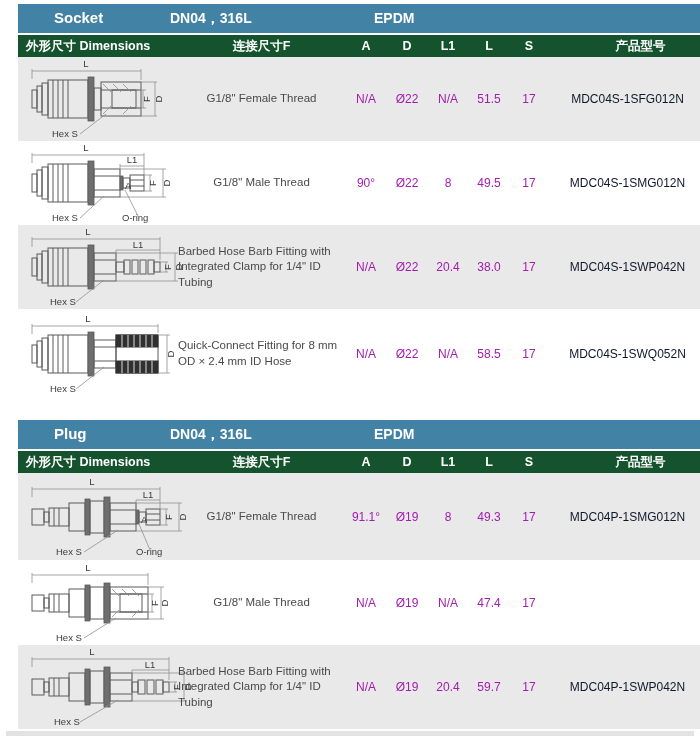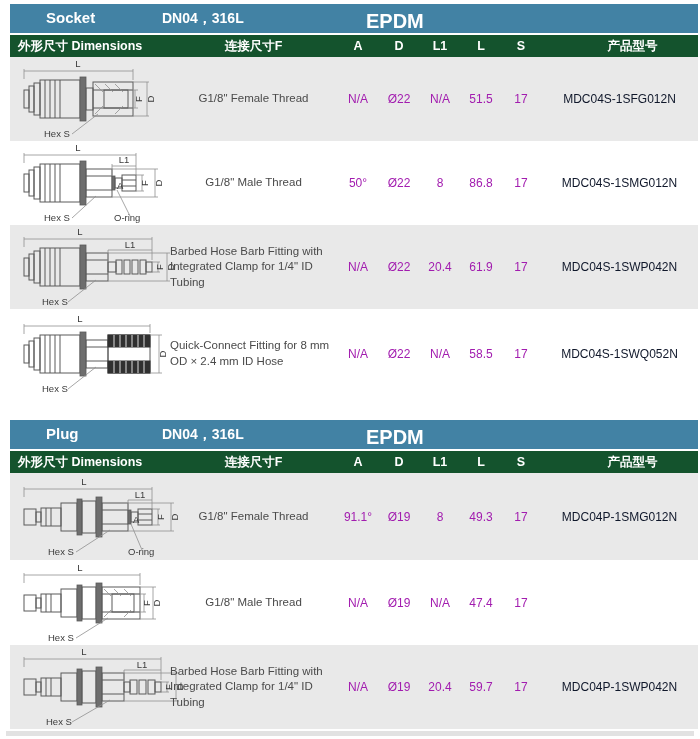--- a/index.html
+++ b/index.html
@@ -1,23 +1,23 @@
 <!DOCTYPE html>
 <html><head>
 <meta charset="utf-8">
 <style>
   html,body{margin:0;padding:0;background:#fff;}
   .page{width:700px;height:739px;background:#fff;font-family:"Liberation Sans",sans-serif;overflow:hidden;box-sizing:border-box;padding-top:4px;}
-  .section{margin:0 10px;}
+  .section{margin:0 18px;}
   .section.plug{margin-top:22px;}
   .bar{box-sizing:border-box;width:688px;}
   .bar.teal{position:relative;height:29px;background:#4282a4;color:#fff;font-weight:bold;}
   .sec-title{position:absolute;left:36px;top:5px;font-size:15px;}
   .sec-spec{position:absolute;left:152px;top:6px;font-size:14px;}
-  .sec-seal{position:absolute;left:356px;top:6px;font-size:20px;}
+  .sec-seal{position:absolute;left:356px;top:6px;font-size:14px;}
   .bar.colhead{margin-top:2px;height:22px;background:#14532d;color:#fff;font-size:12.5px;font-weight:bold;display:flex;align-items:center;}
   .row{display:flex;align-items:center;width:688px;}
   .row.alt{background:#e9e9e9;}
   .c-draw{width:160px;box-sizing:border-box;padding-left:8px;}
   .c-desc{width:167px;display:flex;align-items:center;justify-content:center;}
   .c-a{width:42px;text-align:center;}
   .c-d{width:40px;text-align:center;}
   .c-l1{width:42px;text-align:center;}
   .c-l{width:40px;text-align:center;}
   .c-s{width:40px;text-align:center;}
@@ -122,24 +122,24 @@
           <text class="lbl" transform="rotate(-90 144 42)" x="144" y="42" text-anchor="middle">D</text>
           <text class="lbl" x="26" y="80">Hex S</text>
           <path class="dim" d="M54,77L78,55"></path>
           <text class="lbl" x="96" y="80">O-ring</text>
           <path class="dim" d="M112,75L99,49"></path>
         </svg>
       </div>
       <div class="c-desc">
           <span class="desc-text">G1/8" Male Thread</span>
         </div>
-      <span class="c-a val">50°</span>
+      <span class="c-a val">90°</span>
       <span class="c-d val">Ø22</span>
       <span class="c-l1 val">8</span>
-      <span class="c-l val">86.8</span>
+      <span class="c-l val">49.5</span>
       <span class="c-s val">17</span>
       <span class="c-prod prod-code">MDC04S-1SMG012N</span>
     </div>
 
     <div class="row alt" style="height:84px">
       <div class="c-draw">
         <svg class="tech" width="160" height="84" viewBox="0 0 160 84">
           <g>
             <rect class="o" x="6" y="33" width="5" height="18"></rect>
               <rect class="o" x="11" y="29" width="5" height="26"></rect>
@@ -167,21 +167,21 @@
           <text class="lbl" x="24" y="80">Hex S</text>
           <path class="dim" d="M50,77L78,55"></path>
         </svg>
       </div>
       <div class="c-desc">
           <span class="desc-text">Barbed Hose Barb Fitting with Integrated Clamp for 1/4" ID Tubing</span>
         </div>
       <span class="c-a val">N/A</span>
       <span class="c-d val">Ø22</span>
       <span class="c-l1 val">20.4</span>
-      <span class="c-l val">61.9</span>
+      <span class="c-l val">38.0</span>
       <span class="c-s val">17</span>
       <span class="c-prod prod-code">MDC04S-1SWP042N</span>
     </div>
 
     <div class="row" style="height:89px">
       <div class="c-draw">
         <svg class="tech" width="160" height="84" viewBox="0 0 160 84">
           <g>
             <rect class="o" x="6" y="33" width="5" height="18"></rect>
               <rect class="o" x="11" y="29" width="5" height="26"></rect>

